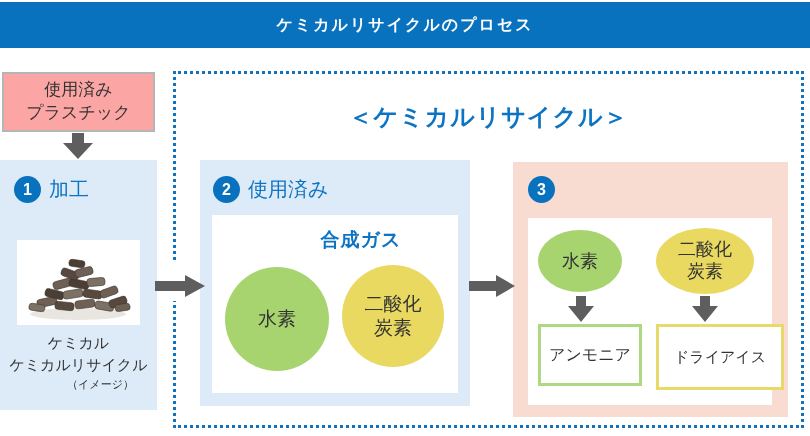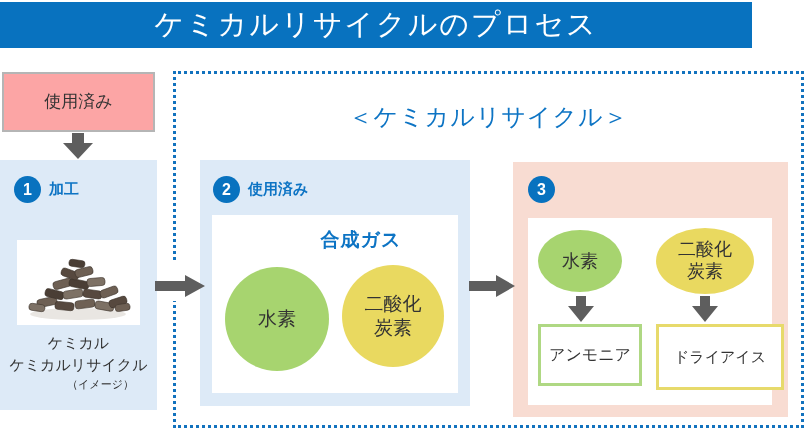--- a/index.html
+++ b/index.html
@@ -1,58 +1,58 @@
 <!DOCTYPE html>
 <html><head>
 <meta charset="utf-8">
 <style>
   html,body{margin:0;padding:0;background:#fff;}
   .canvas{
     position:relative;width:810px;height:436px;background:#fff;overflow:hidden;
     font-family:"Liberation Sans","DejaVu Sans",sans-serif;color:#333;
   }
   .title-bar{
-    position:absolute;left:0;top:2px;width:752px;height:46px;background:#0872BF;
-    color:#fff;font-size:29px;font-weight:normal;letter-spacing:2px;
+    position:absolute;left:0;top:2px;width:810px;height:46px;background:#0872BF;
+    color:#fff;font-size:16px;font-weight:bold;letter-spacing:2px;
     display:flex;align-items:center;justify-content:center;
   }
   .input-box{
     position:absolute;left:2px;top:72px;width:149px;height:56px;background:#fca5a5;
     border:2px solid #b5b5b5;display:flex;flex-direction:column;align-items:center;
     justify-content:center;font-size:17px;line-height:1.35;color:#333;text-align:center;
   }
   .arrow{position:absolute;z-index:3;}
   .panel{position:absolute;}
   .step1{left:0;top:160px;width:157px;height:250px;background:#DDEAF7;}
   .step2{left:200px;top:160px;width:270px;height:246px;background:#DDEAF7;}
   .step3{left:513px;top:162px;width:275px;height:255px;background:#F8DCD2;}
   .step-header{position:absolute;display:flex;align-items:center;gap:8px;}
   .num{
     width:27px;height:27px;border-radius:50%;background:#0872BF;color:#fff;
     font-size:16px;font-weight:bold;display:flex;align-items:center;justify-content:center;
     flex:0 0 27px;
   }
-  .step-label{color:#0D74C4;font-weight:bold;font-size:15px;white-space:nowrap;}
+  .step-label{color:#0D74C4;font-weight:normal;font-size:20px;white-space:nowrap;}
   .photo{
     position:absolute;left:17px;top:80px;width:123px;height:85px;background:#fff;
     display:flex;align-items:flex-end;justify-content:center;
   }
   .caption{
     position:absolute;left:0;top:172px;width:157px;text-align:center;
     font-size:15px;line-height:1.45;color:#333;
   }
   .caption .note{font-size:11px;color:#333;display:block;margin-top:1px;padding-left:44px;}
   .caption span{display:block;}
   .dotted-frame{
     position:absolute;left:173px;top:71px;width:631px;height:357px;
     border:3px dotted #1272BE;box-sizing:border-box;z-index:1;
   }
   .frame-title{
     position:absolute;left:173px;top:101px;width:631px;text-align:center;
-    color:#0D74C4;font-weight:normal;font-size:24px;letter-spacing:1px;z-index:2;
+    color:#0D74C4;font-weight:bold;font-size:24px;letter-spacing:1px;z-index:2;
   }
   .border-gap{position:absolute;left:167px;top:263px;width:16px;height:38px;background:#fff;z-index:2;}
   .gas-panel{
     position:absolute;left:12px;top:55px;width:246px;height:178px;background:#fff;
   }
   .gas-title{
     position:absolute;left:0;top:12px;width:298px;text-align:center;
     color:#0D74C4;font-weight:bold;font-size:19px;letter-spacing:1px;
   }
   .bubble{
@@ -76,20 +76,21 @@
 </style>
 </head>
 <body>
 
 <div class="canvas">
 
   <div class="title-bar">ケミカルリサイクルのプロセス</div>
 
   <div class="input-box">
     <span>使用済み</span>
+    <span>プラスチック</span>
   </div>
 
   <svg class="arrow" style="left:63px;top:133px;" width="30" height="26" viewBox="0 0 30 26">
     <path d="M9 0 h12 v10 h9 L15 26 0 10 h9 z" fill="#5E5E5E"></path>
   </svg>
 
   <div class="dotted-frame"></div>
   <div class="frame-title">＜ケミカルリサイクル＞</div>
   <div class="border-gap"></div>
 

